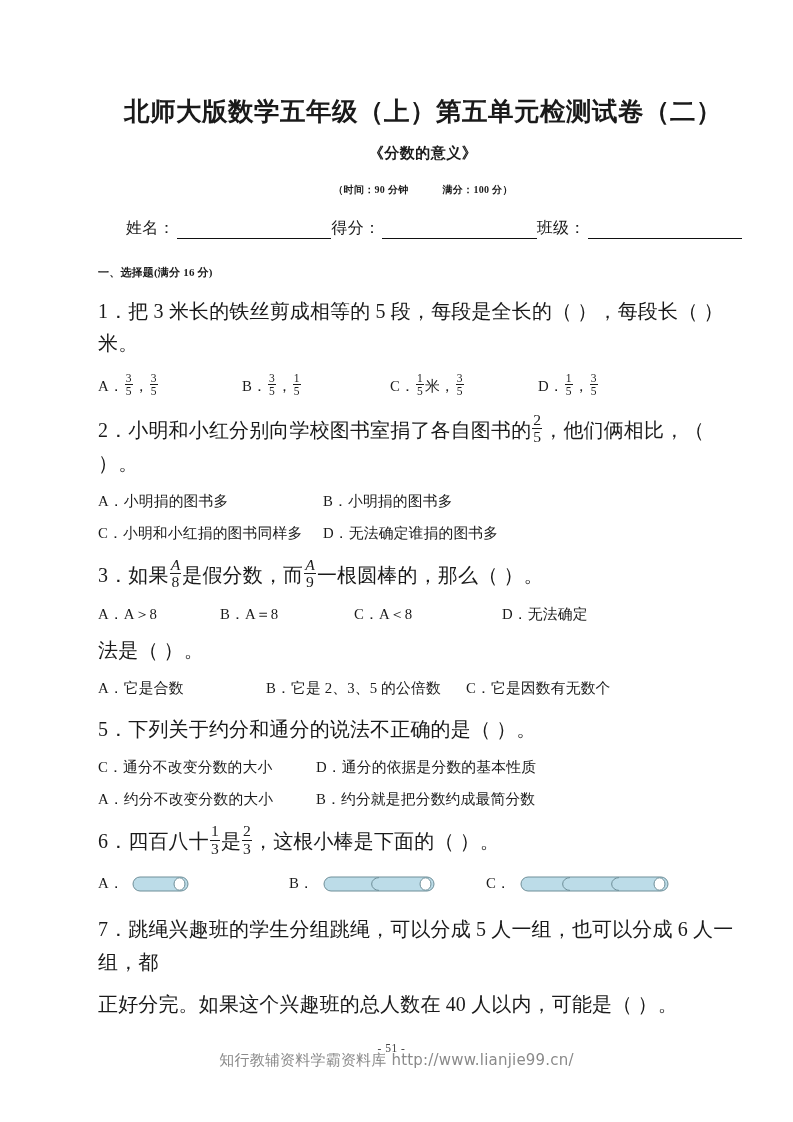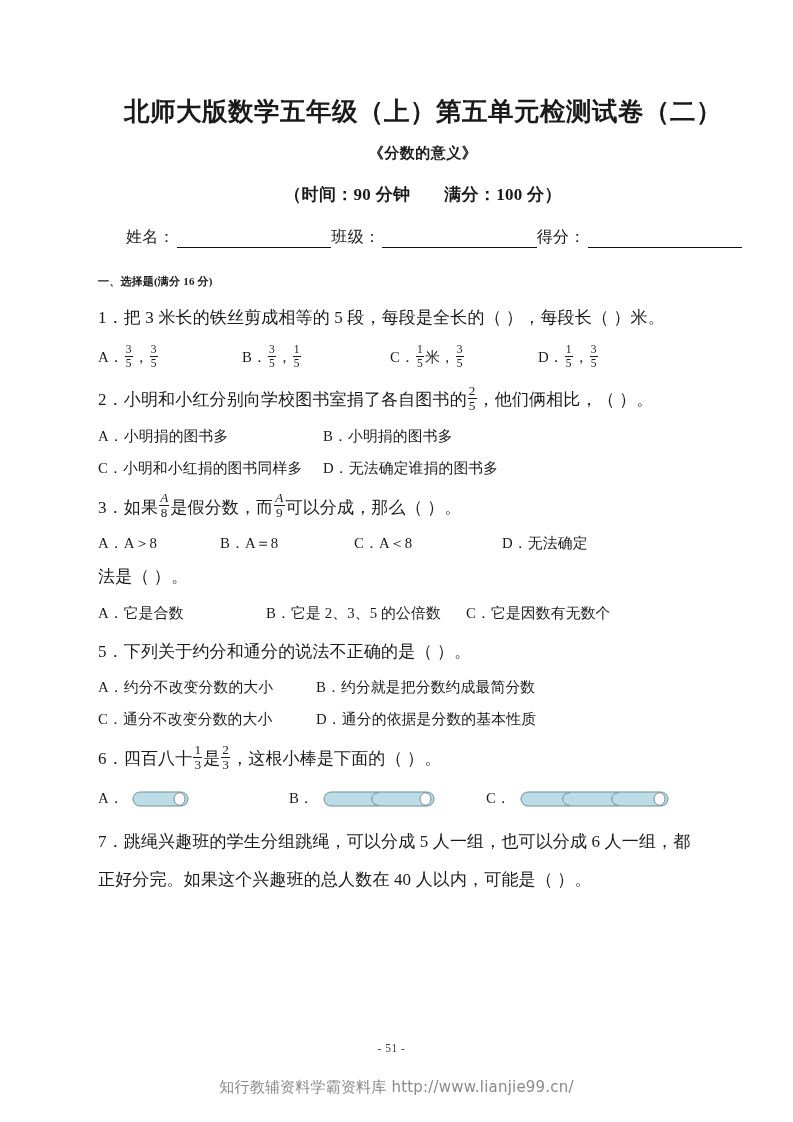--- a/index.html
+++ b/index.html
@@ -43,21 +43,21 @@
   .doc-subtitle {
     text-align: center;
     font-size: 15px;
     font-weight: bold;
     margin: 0;
     padding-top: 16px;
     letter-spacing: 0.5px;
   }
   .doc-meta {
     text-align: center;
-    font-size: 17px;
+    font-size: 10px;
     font-weight: bold;
     margin: 0;
     padding-top: 20px;
     letter-spacing: 0.3px;
   }
   .doc-meta .gap {
     display: inline-block;
     width: 34px;
   }
 
@@ -89,21 +89,21 @@
   
   .section-heading {
     font-size: 11px;
     font-weight: bold;
     margin: 0;
     padding-top: 26px;
     letter-spacing: 0.2px;
   }
 
   .q {
-    font-size: 17px;
+    font-size: 20px;
     line-height: 1.62;
     padding-top: 15px;
     letter-spacing: 0.15px;
   }
   .opts-row {
     padding-top: 13px;
     font-size: 14.8px;
     letter-spacing: 0.15px;
     display: flex;
   }
@@ -182,21 +182,21 @@
     top: 1042px;
     text-align: center;
     font-size: 11.5px;
     color: #444;
     letter-spacing: 0.5px;
   }
   .watermark {
     position: absolute;
     left: 0;
     right: 0;
-    top: 1078px;
+    top: 1051px;
     text-align: center;
     font-size: 15px;
     color: #8a8a8a;
     font-family: "DejaVu Sans", "Liberation Sans", sans-serif;
     letter-spacing: 0.2px;
   }
 </style>
 </head>
 <body>
 
@@ -208,27 +208,27 @@
     <div class="doc-meta">
       <span>（时间：90 分钟</span><span class="gap"></span><span>满分：100 分）</span>
     </div>
 
     <div class="fields-row">
       <div class="field">
         <span class="field-label">姓名：</span>
         <span class="field-line"></span>
       </div>
       <div class="field">
+        <span class="field-label">得分：</span>
+        <span class="field-line"></span>
+      </div>
+      <div class="field">
         <span class="field-label">班级：</span>
         <span class="field-line"></span>
       </div>
-      <div class="field">
-        <span class="field-label">得分：</span>
-        <span class="field-line"></span>
-      </div>
     </div>
 
     <div class="section-heading">一、选择题(满分 16 分)</div>
 
     <div class="q">
       <span>1．</span><span>把 3 米长的铁丝剪成相等的 5 段，每段是全长的（    ），每段长（    ）米。</span>
     </div>
     <div class="opts-row w-q1">
       <span class="opt">
         <span>A．</span><span class="frac"><span class="num">3</span><span class="den">5</span></span><span>，</span><span class="frac"><span class="num">3</span><span class="den">5</span></span>
@@ -250,21 +250,21 @@
     <div class="opts-row w-q2">
       <span class="opt"><span>A．</span><span>小明捐的图书多</span></span>
       <span class="opt"><span>B．</span><span>小明捐的图书多</span></span>
     </div>
     <div class="opts-row w-q2c">
       <span class="opt"><span>C．</span><span>小明和小红捐的图书同样多</span></span>
       <span class="opt"><span>D．</span><span>无法确定谁捐的图书多</span></span>
     </div>
 
     <div class="q">
-      <span>3．</span><span>如果</span><span class="frac italicvar"><span class="num">A</span><span class="den">8</span></span><span>是假分数，而</span><span class="frac italicvar"><span class="num">A</span><span class="den">9</span></span><span>可以分成，那么（    ）。</span>
+      <span>3．</span><span>如果</span><span class="frac italicvar"><span class="num">A</span><span class="den">8</span></span><span>是假分数，而</span><span class="frac italicvar"><span class="num">A</span><span class="den">9</span></span><span>一根圆棒的，那么（    ）。</span>
     </div>
     <div class="opts-row w-q3">
       <span class="opt"><span>A．</span><span>A＞8</span></span>
       <span class="opt"><span>B．</span><span>A＝8</span></span>
       <span class="opt"><span>C．</span><span>A＜8</span></span>
       <span class="opt"><span>D．</span><span>无法确定</span></span>
     </div>
 
     <div class="q" style="padding-top:10px">
       <span>法是（    ）。</span>
@@ -272,26 +272,26 @@
     <div class="opts-row w-q4">
       <span class="opt"><span>A．</span><span>它是合数</span></span>
       <span class="opt"><span>B．</span><span>它是 2、3、5 的公倍数</span></span>
       <span class="opt"><span>C．</span><span>它是因数有无数个</span></span>
     </div>
 
     <div class="q">
       <span>5．</span><span>下列关于约分和通分的说法不正确的是（    ）。</span>
     </div>
     <div class="opts-row w-q5">
+      <span class="opt"><span>C．</span><span>通分不改变分数的大小</span></span>
+      <span class="opt"><span>D．</span><span>通分的依据是分数的基本性质</span></span>
+    </div>
+    <div class="opts-row w-q5">
       <span class="opt"><span>A．</span><span>约分不改变分数的大小</span></span>
       <span class="opt"><span>B．</span><span>约分就是把分数约成最简分数</span></span>
-    </div>
-    <div class="opts-row w-q5">
-      <span class="opt"><span>C．</span><span>通分不改变分数的大小</span></span>
-      <span class="opt"><span>D．</span><span>通分的依据是分数的基本性质</span></span>
     </div>
 
     <div class="q">
       <span>6．</span><span>四百八十</span><span class="frac"><span class="num">1</span><span class="den">3</span></span><span>是</span><span class="frac"><span class="num">2</span><span class="den">3</span></span><span>，这根小棒是下面的（    ）。</span>
     </div>
     <div class="rods-row">
       <span class="rod-item" style="width:191px">
         <span class="rod-label">A．</span>
         <span id="rod-a">
             <svg width="57" height="18" class="rod">

